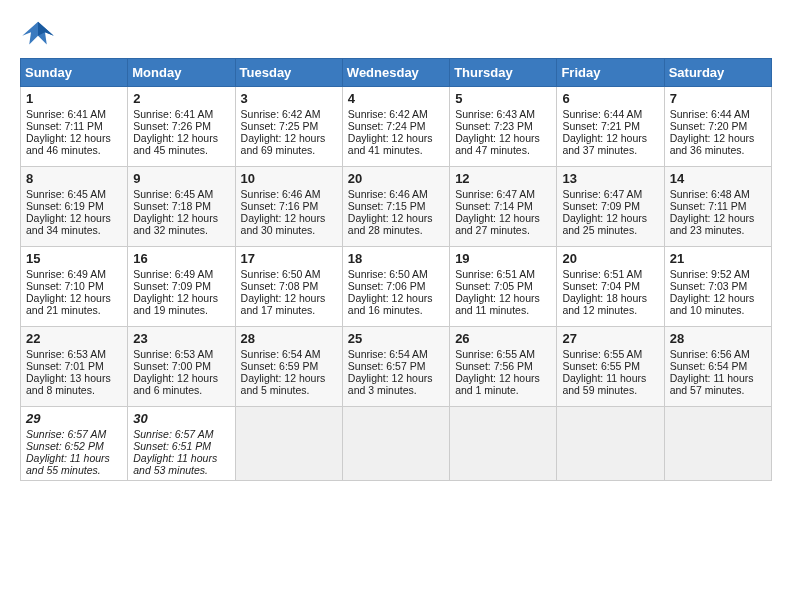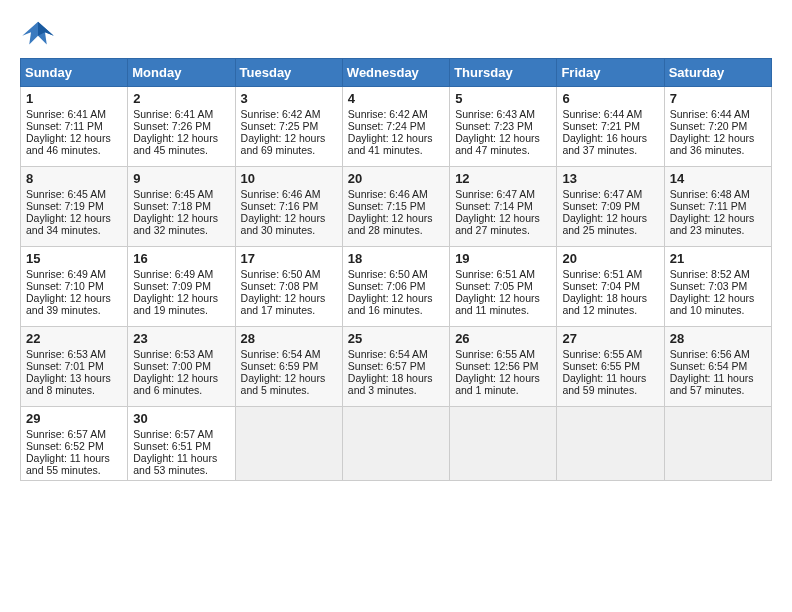--- a/index.html
+++ b/index.html
@@ -73,20 +73,21 @@
       font-size: 13px;
       font-weight: bold;
       display: block;
       margin-bottom: 2px;
     }
     .empty-cell {
       background: #f0f0f0 !important;
     }
     .last-row td {
       height: 70px;
+      font-style: italic;
     }
   </style>
 </head>
 <body>
 
 <div class="header-area">
   <div class="logo">
     <svg class="logo-bird" viewBox="0 0 40 32" xmlns="http://www.w3.org/2000/svg">
       <polygon points="20,2 38,18 28,14 30,28 20,18 10,28 12,14 2,18" fill="#3a7abf"></polygon>
       <polygon points="20,2 38,18 28,14 20,18" fill="#1a5a9f"></polygon>
@@ -143,34 +144,34 @@
         <td>
           <span class="day-num">5</span>
           <div>Sunrise: 6:43 AM</div>
           <div>Sunset: 7:23 PM</div>
           <div>Daylight: 12 hours and 47 minutes.</div>
         </td>
         <td>
           <span class="day-num">6</span>
           <div>Sunrise: 6:44 AM</div>
           <div>Sunset: 7:21 PM</div>
-          <div>Daylight: 16 hours and 37 minutes.</div>
+          <div>Daylight: 12 hours and 37 minutes.</div>
         </td>
         <td>
           <span class="day-num">7</span>
           <div>Sunrise: 6:44 AM</div>
           <div>Sunset: 7:20 PM</div>
           <div>Daylight: 12 hours and 36 minutes.</div>
         </td>
       </tr>
       <tr>
         <td>
           <span class="day-num">8</span>
           <div>Sunrise: 6:45 AM</div>
-          <div>Sunset: 7:19 PM</div>
+          <div>Sunset: 6:19 PM</div>
           <div>Daylight: 12 hours and 34 minutes.</div>
         </td>
         <td>
           <span class="day-num">9</span>
           <div>Sunrise: 6:45 AM</div>
           <div>Sunset: 7:18 PM</div>
           <div>Daylight: 12 hours and 32 minutes.</div>
         </td>
         <td>
           <span class="day-num">10</span>
@@ -201,21 +202,21 @@
           <div>Sunrise: 6:48 AM</div>
           <div>Sunset: 7:11 PM</div>
           <div>Daylight: 12 hours and 23 minutes.</div>
         </td>
       </tr>
       <tr>
         <td>
           <span class="day-num">15</span>
           <div>Sunrise: 6:49 AM</div>
           <div>Sunset: 7:10 PM</div>
-          <div>Daylight: 12 hours and 39 minutes.</div>
+          <div>Daylight: 12 hours and 21 minutes.</div>
         </td>
         <td>
           <span class="day-num">16</span>
           <div>Sunrise: 6:49 AM</div>
           <div>Sunset: 7:09 PM</div>
           <div>Daylight: 12 hours and 19 minutes.</div>
         </td>
         <td>
           <span class="day-num">17</span>
           <div>Sunrise: 6:50 AM</div>
@@ -235,21 +236,21 @@
           <div>Daylight: 12 hours and 11 minutes.</div>
         </td>
         <td>
           <span class="day-num">20</span>
           <div>Sunrise: 6:51 AM</div>
           <div>Sunset: 7:04 PM</div>
           <div>Daylight: 18 hours and 12 minutes.</div>
         </td>
         <td>
           <span class="day-num">21</span>
-          <div>Sunrise: 8:52 AM</div>
+          <div>Sunrise: 9:52 AM</div>
           <div>Sunset: 7:03 PM</div>
           <div>Daylight: 12 hours and 10 minutes.</div>
         </td>
       </tr>
       <tr>
         <td>
           <span class="day-num">22</span>
           <div>Sunrise: 6:53 AM</div>
           <div>Sunset: 7:01 PM</div>
           <div>Daylight: 13 hours and 8 minutes.</div>
@@ -263,26 +264,26 @@
         <td>
           <span class="day-num">28</span>
           <div>Sunrise: 6:54 AM</div>
           <div>Sunset: 6:59 PM</div>
           <div>Daylight: 12 hours and 5 minutes.</div>
         </td>
         <td>
           <span class="day-num">25</span>
           <div>Sunrise: 6:54 AM</div>
           <div>Sunset: 6:57 PM</div>
-          <div>Daylight: 18 hours and 3 minutes.</div>
+          <div>Daylight: 12 hours and 3 minutes.</div>
         </td>
         <td>
           <span class="day-num">26</span>
           <div>Sunrise: 6:55 AM</div>
-          <div>Sunset: 12:56 PM</div>
+          <div>Sunset: 7:56 PM</div>
           <div>Daylight: 12 hours and 1 minute.</div>
         </td>
         <td>
           <span class="day-num">27</span>
           <div>Sunrise: 6:55 AM</div>
           <div>Sunset: 6:55 PM</div>
           <div>Daylight: 11 hours and 59 minutes.</div>
         </td>
         <td>
           <span class="day-num">28</span>

